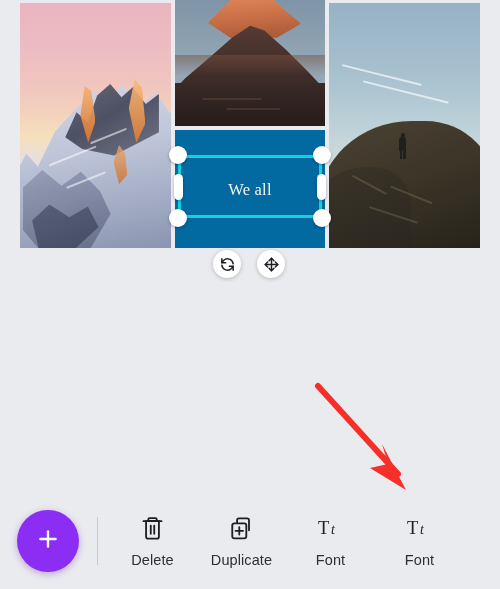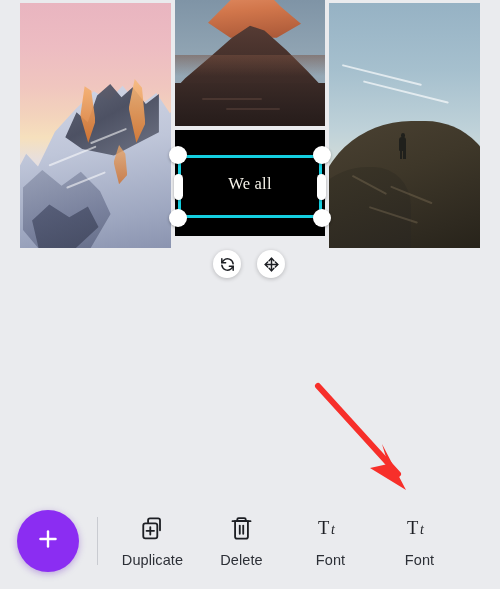--- a/index.html
+++ b/index.html
@@ -101,21 +101,21 @@
   }
   .volc-plain {
     position:absolute; left:0; bottom:0; width:100%; height:34%;
     background:linear-gradient(180deg,#3a2a26 0%,#2e2220 55%,#261c1a 100%);
   }
   .volc-streak {
     position:absolute; height:2px; background:rgba(160,120,100,.22); border-radius:2px;
   }
 
   
-  #tile-textcard { left:155px; top:130px; width:150px; height:106px; background:#000000; }
+  #tile-textcard { left:155px; top:130px; width:150px; height:118px; background:#0369a1; }
   .quote-wrap {
     position:absolute; left:0; top:50%; transform:translateY(-50%);
     width:100%; text-align:center;
     font-family:"Liberation Serif", serif; color:#f6f3ea;
     font-size:16.5px; line-height:21px; letter-spacing:.2px;
   }
   .quote-wrap .ital { font-style:italic; }
 
   
   #selection {
@@ -345,57 +345,57 @@
     </span>
   </button>
 
   <div id="toolbar-divider"></div>
 
   <div id="tool-items">
 
 
     <div class="tool-item">
       <span class="tool-icon">
-        <svg width="25" height="25" viewBox="0 0 26 26" fill="none" stroke="#1d1f24" stroke-width="1.9" stroke-linecap="round">
-          <path d="M8.4 6.6V4.4a2 2 0 0 1 2-2h8.4a2 2 0 0 1 2 2v10.4"></path>
-          <rect x="3.4" y="7.6" width="14.6" height="15.6" rx="2.2"></rect>
-          <line x1="10.7" y1="11.5" x2="10.7" y2="19.3"></line>
-          <line x1="6.8" y1="15.4" x2="14.6" y2="15.4"></line>
-        </svg>
-      </span>
-      <span class="tool-label">Duplicate</span>
-    </div>
-
-    <div class="tool-item">
-      <span class="tool-icon">
         <svg width="23" height="26" viewBox="0 0 24 27" fill="none" stroke="#1d1f24" stroke-width="1.9" stroke-linecap="round">
           <path d="M9 3.2h6a1.4 1.4 0 0 1 1.4 1.4v1.6H7.6V4.6A1.4 1.4 0 0 1 9 3.2z"></path>
           <line x1="2.6" y1="6.4" x2="21.4" y2="6.4"></line>
           <path d="M5.3 6.4h13.4v16.2a2 2 0 0 1-2 2H7.3a2 2 0 0 1-2-2V6.4z"></path>
           <line x1="10.2" y1="11" x2="10.2" y2="19.6"></line>
           <line x1="13.8" y1="11" x2="13.8" y2="19.6"></line>
         </svg>
       </span>
       <span class="tool-label">Delete</span>
     </div>
 
     <div class="tool-item">
       <span class="tool-icon">
-        <svg width="26" height="24" viewBox="0 0 28 24">
-          <text x="0" y="18" font-family="Liberation Serif, serif" font-size="20" fill="#1d1f24">T</text>
-          <text x="14" y="18" font-family="Liberation Serif, serif" font-size="15" font-style="italic" fill="#1d1f24">t</text>
+        <svg width="25" height="25" viewBox="0 0 26 26" fill="none" stroke="#1d1f24" stroke-width="1.9" stroke-linecap="round">
+          <path d="M8.4 6.6V4.4a2 2 0 0 1 2-2h8.4a2 2 0 0 1 2 2v10.4"></path>
+          <rect x="3.4" y="7.6" width="14.6" height="15.6" rx="2.2"></rect>
+          <line x1="10.7" y1="11.5" x2="10.7" y2="19.3"></line>
+          <line x1="6.8" y1="15.4" x2="14.6" y2="15.4"></line>
         </svg>
       </span>
-      <span class="tool-label">Font</span>
+      <span class="tool-label">Duplicate</span>
     </div>
 
     <div class="tool-item">
       <span class="tool-icon">
         <svg width="26" height="24" viewBox="0 0 28 24">
           <text x="0" y="18" font-family="Liberation Serif, serif" font-size="20" fill="#1d1f24">T</text>
           <text x="14" y="18" font-family="Liberation Serif, serif" font-size="15" font-style="italic" fill="#1d1f24">t</text>
         </svg>
       </span>
       <span class="tool-label">Font</span>
     </div>
 
+    <div class="tool-item">
+      <span class="tool-icon">
+        <svg width="26" height="24" viewBox="0 0 28 24">
+          <text x="0" y="18" font-family="Liberation Serif, serif" font-size="20" fill="#1d1f24">T</text>
+          <text x="14" y="18" font-family="Liberation Serif, serif" font-size="15" font-style="italic" fill="#1d1f24">t</text>
+        </svg>
+      </span>
+      <span class="tool-label">Font</span>
+    </div>
+
   </div>
 </div>
 
 </body></html>

